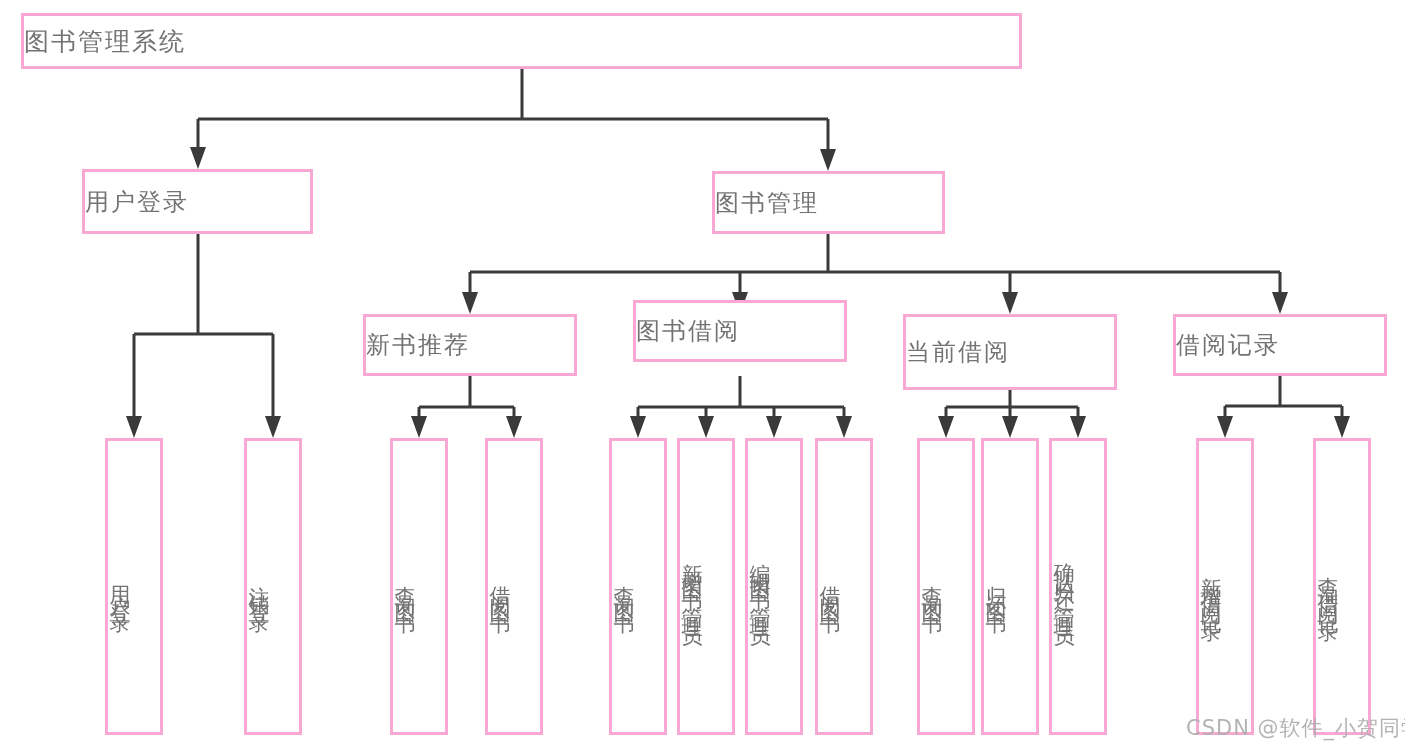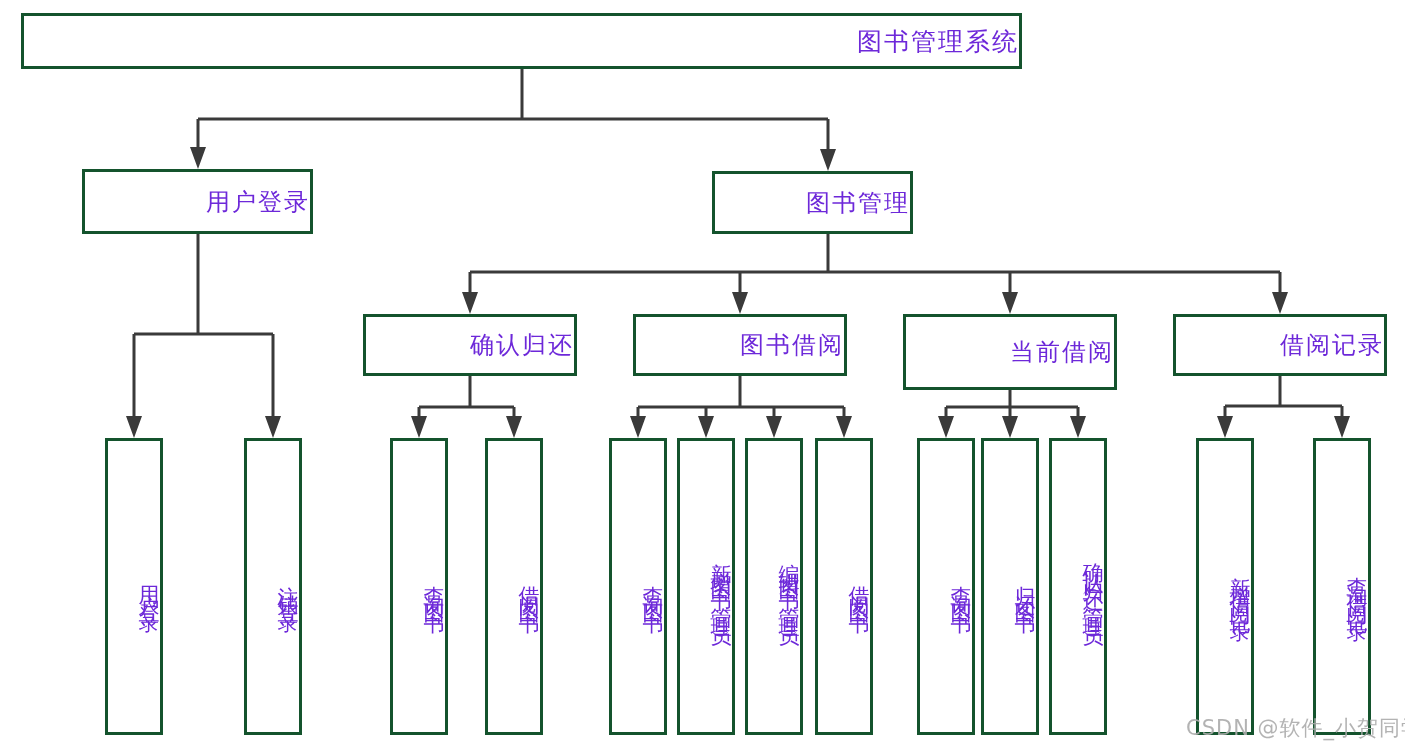--- a/index.html
+++ b/index.html
@@ -13,25 +13,25 @@
   }
   .wires {
     position: absolute;
     left: 0; top: 0;
     z-index: 0;
   }
   .box {
     position: absolute;
     box-sizing: border-box;
     background: #ffffff;
-    border: 3px solid #14532d;
+    border: 3px solid #f9a8d4;
     display: flex;
     align-items: center;
-    justify-content: flex-end;
-    color: #6d28d9;
+    justify-content: flex-start;
+    color: #737373;
     z-index: 1;
   }
   .hlabel {
     font-size: 24px;
     letter-spacing: 2px;
     white-space: nowrap;
   }
   .root .hlabel { font-size: 25px; }
   .vlabel {
     writing-mode: vertical-rl;
@@ -78,28 +78,28 @@
       M1225 438 l-8 -22 h16 z M1342 438 l-8 -22 h16 z"></path>
   </svg>
 
   <div class="box root" style="left:21px; top:13px; width:1001px; height:56px;">
     <span class="hlabel">图书管理系统</span>
   </div>
 
   <div class="box" style="left:82px; top:169px; width:231px; height:65px;">
     <span class="hlabel">用户登录</span>
   </div>
-  <div class="box" style="left:712px; top:171px; width:201px; height:63px;">
+  <div class="box" style="left:712px; top:171px; width:233px; height:63px;">
     <span class="hlabel">图书管理</span>
   </div>
 
   <div class="box" style="left:363px; top:314px; width:214px; height:62px;">
-    <span class="hlabel">确认归还</span>
+    <span class="hlabel">新书推荐</span>
   </div>
-  <div class="box" style="left:633px; top:314px; width:214px; height:62px;">
+  <div class="box" style="left:633px; top:300px; width:214px; height:62px;">
     <span class="hlabel">图书借阅</span>
   </div>
   <div class="box" style="left:903px; top:314px; width:214px; height:76px;">
     <span class="hlabel">当前借阅</span>
   </div>
   <div class="box" style="left:1173px; top:314px; width:214px; height:62px;">
     <span class="hlabel">借阅记录</span>
   </div>
 
   <div class="box" style="left:105px; top:438px; width:58px; height:297px;">

